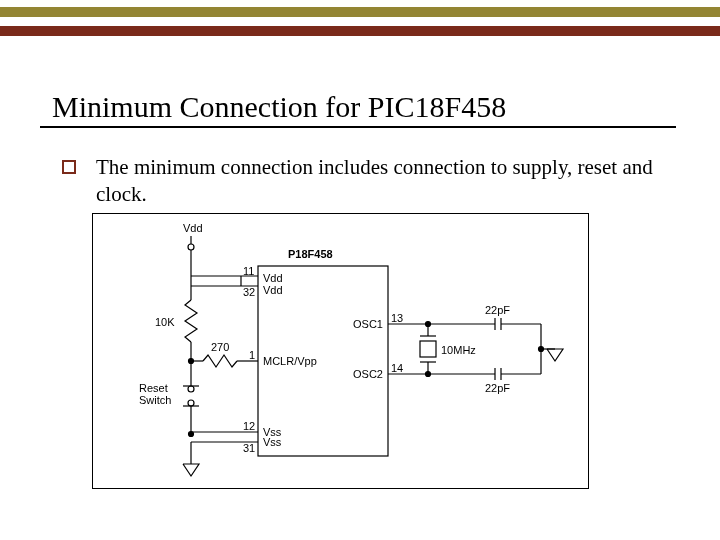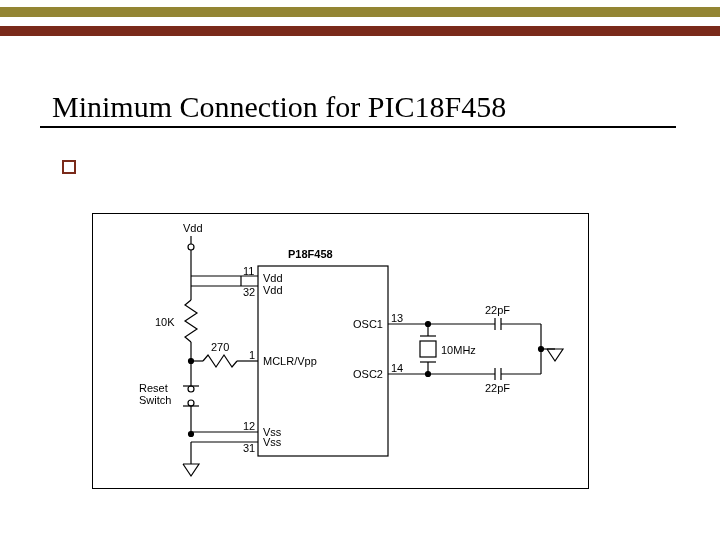--- a/index.html
+++ b/index.html
@@ -17,20 +17,21 @@
 <body>
 
 <div class="slide">
   <div class="topbar-gold"></div>
   <div class="topbar-maroon"></div>
 
   <div class="title">Minimum Connection for PIC18F458</div>
   <div class="title-rule"></div>
 
   <div class="bullet-box"></div>
+  <div class="body-text">The minimum connection includes  connection to supply, reset and clock.</div>
 
   <div class="diagram-border">
     <svg class="schematic" width="495" height="274" viewBox="0 0 495 274">
       <g stroke="#000" stroke-width="1.2" fill="none" font-family="Arial,Helvetica,sans-serif" font-size="11" text-anchor="start">
 
         <rect x="165" y="52" width="130" height="190" fill="#fff"></rect>
         <text x="195" y="44" fill="#000" font-weight="bold" stroke="none">P18F458</text>
 
         <text x="90" y="18" fill="#000" stroke="none">Vdd</text>
         <line x1="98" y1="22" x2="98" y2="30"></line>

